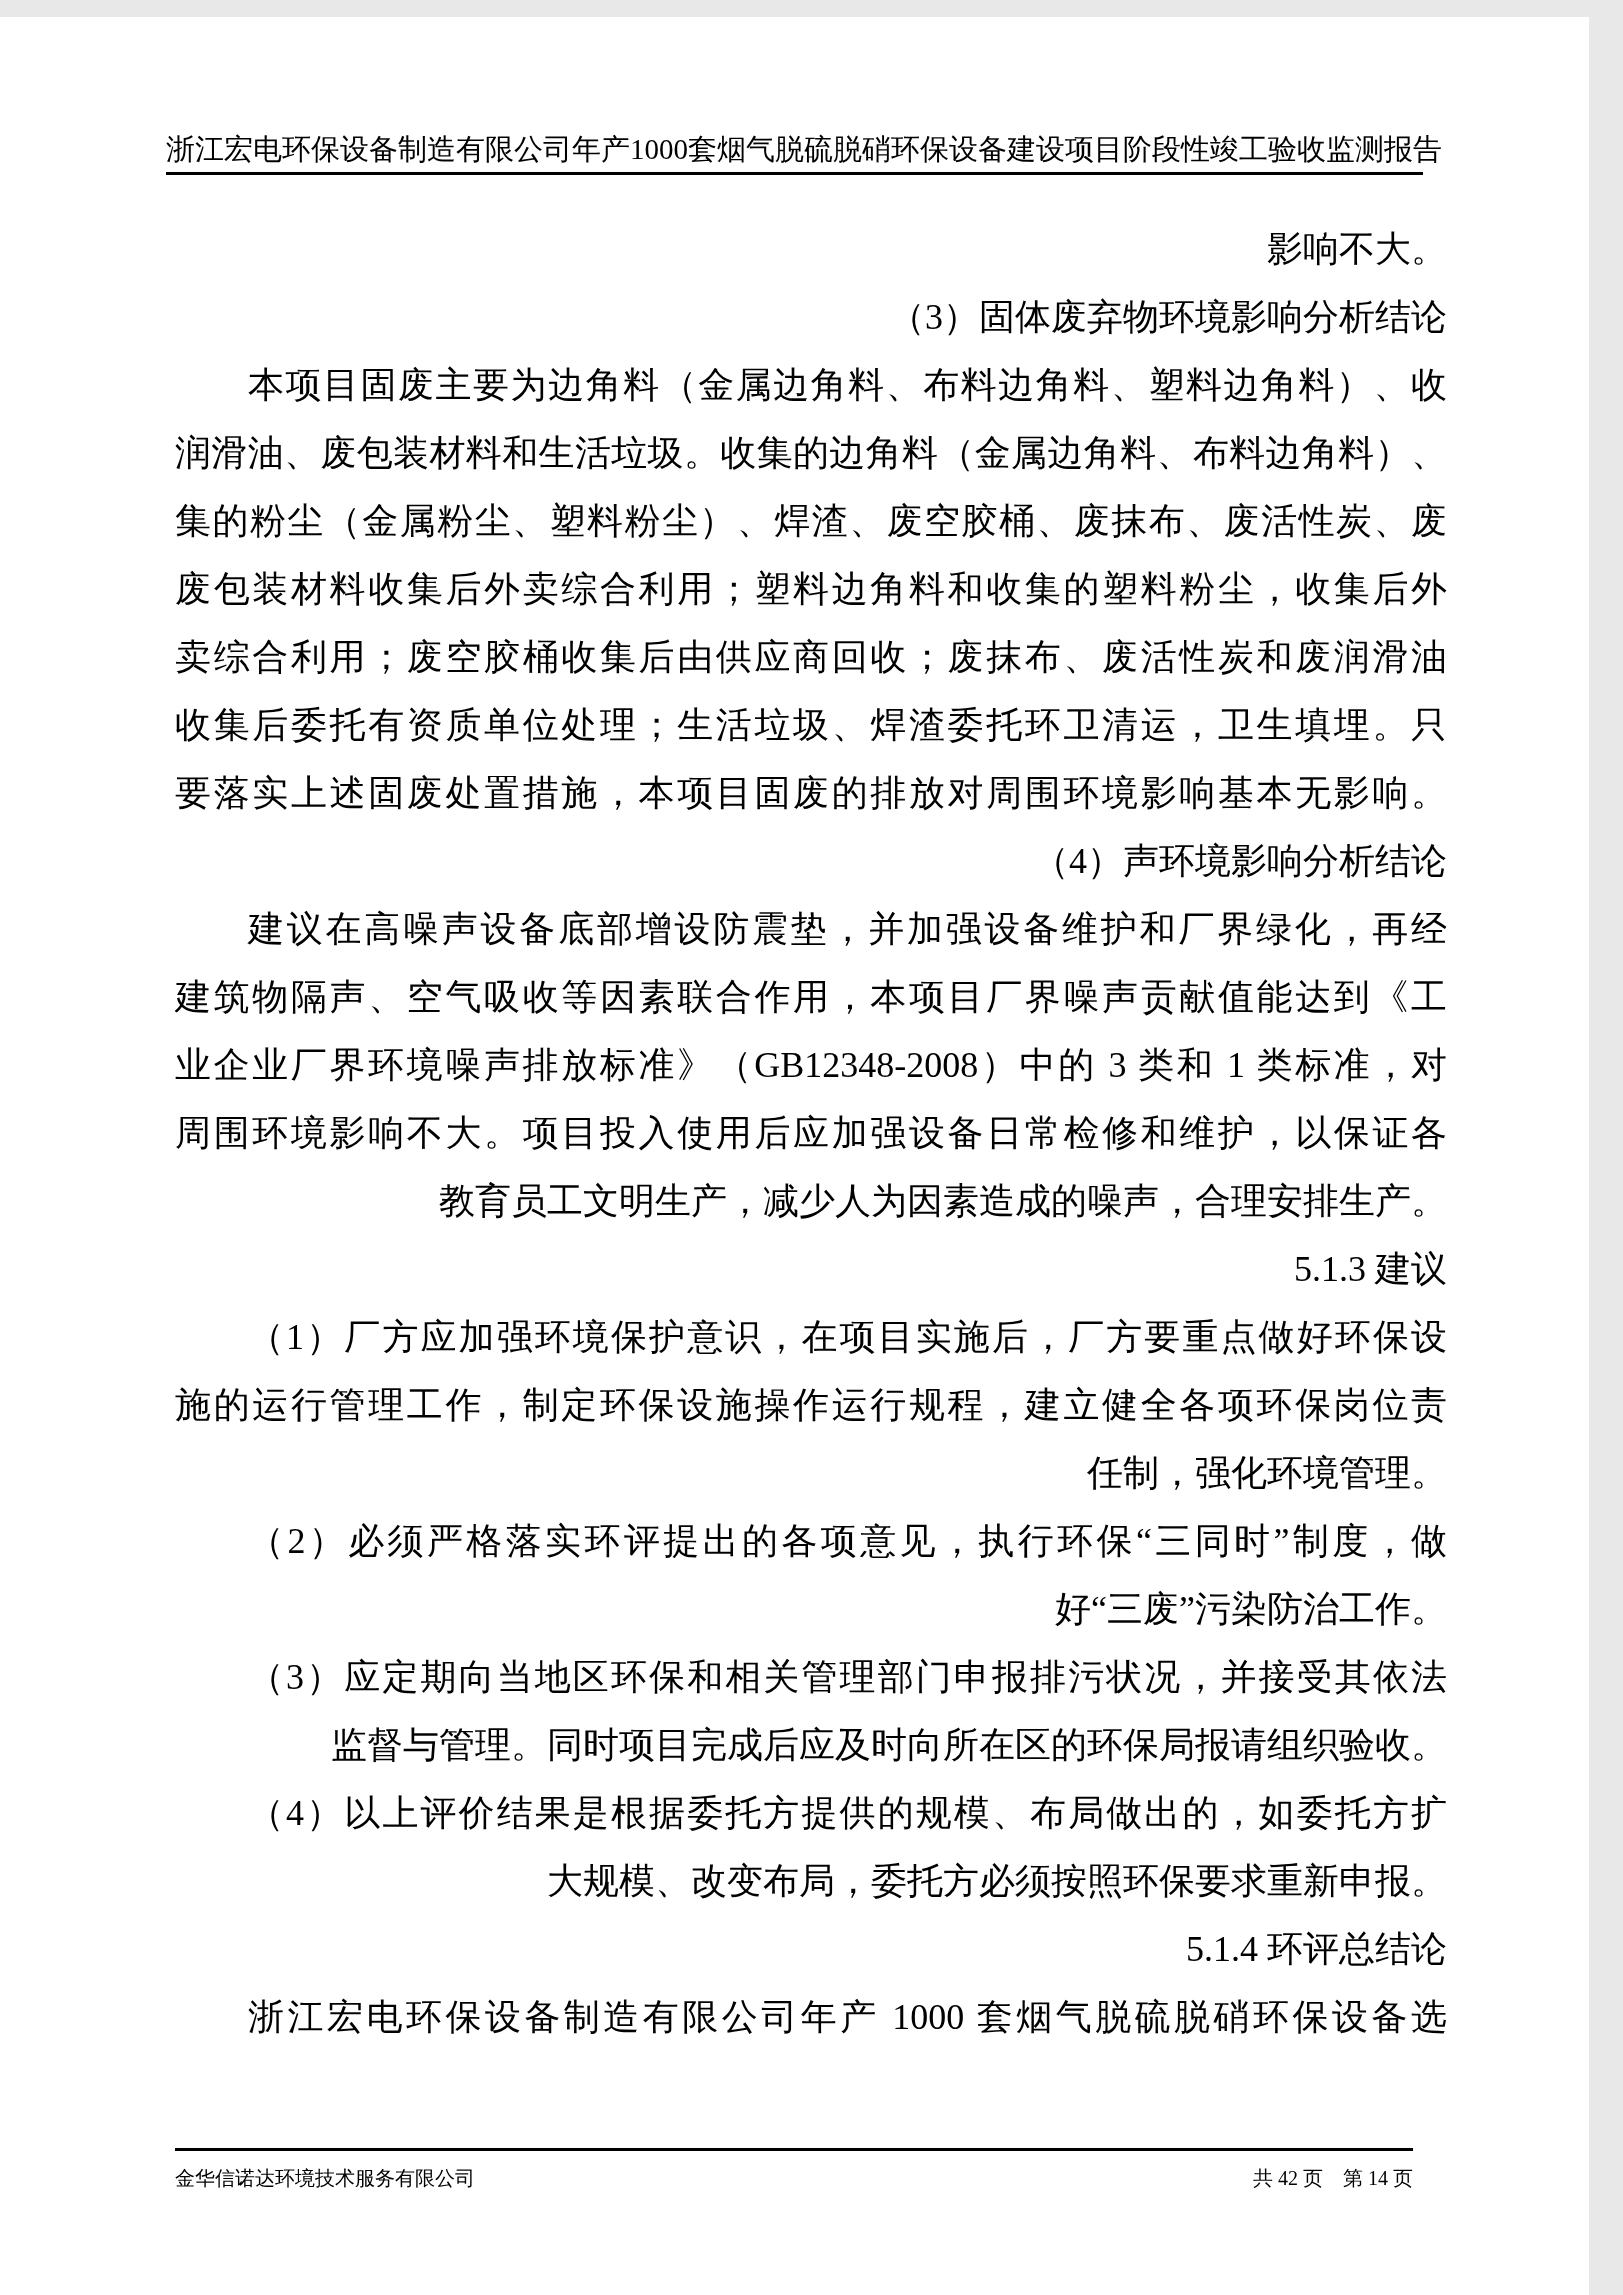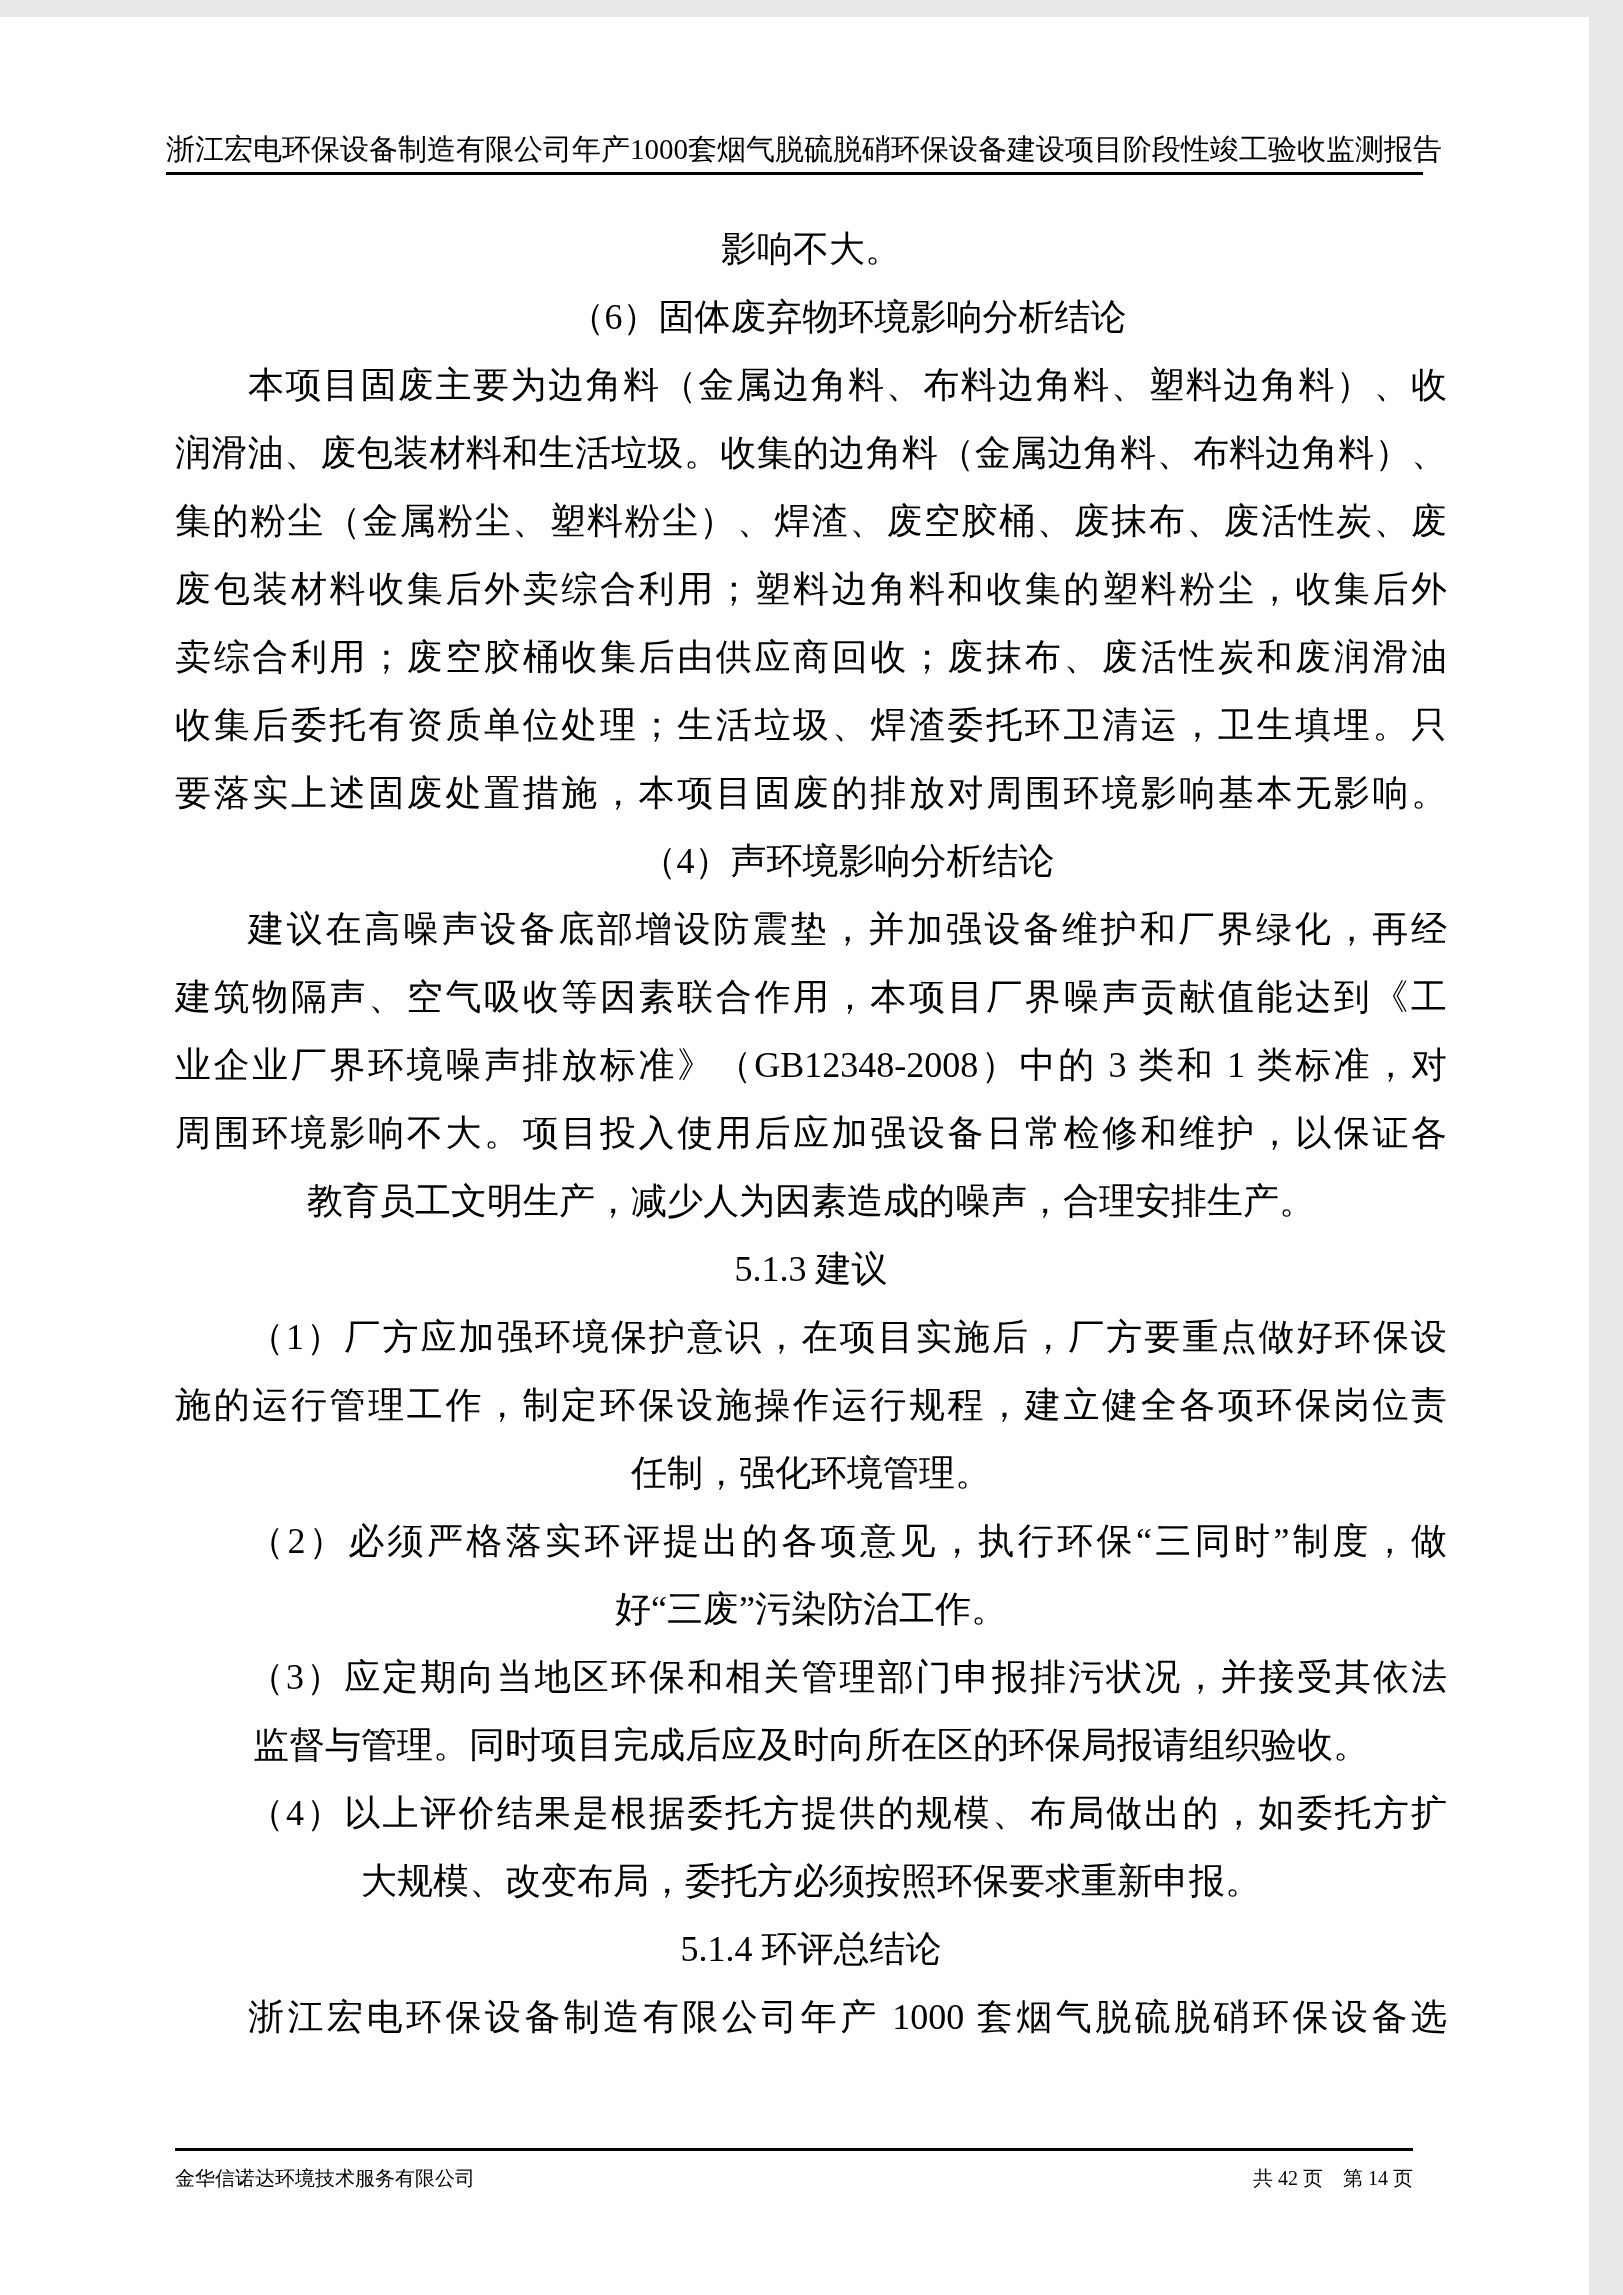--- a/index.html
+++ b/index.html
@@ -32,21 +32,21 @@
     position:absolute;
     left:175px;
     width:1272px;
     top:198px;
     font-size:36px;
     line-height:68px;
   }
   .line{
     height:68px;
     overflow:hidden;
-    text-align:center;
+    text-align:right;
     word-break:keep-all;
   }
   .line.indent{ text-indent:73px; }
   .line.fill{
     text-align:justify;
     text-align-last:justify;
   }
   
   .footer-rule{
     position:absolute;
@@ -72,21 +72,21 @@
 <body>
 
 <div class="page">
 
   <div class="header">
     <span>浙江宏电环保设备制造有限公司年产1000套烟气脱硫脱硝环保设备建设项目阶段性竣工验收监测报告</span>
   </div>
 
   <div class="body" id="body-lines">
       <div class="line">影响不大。</div>
-      <div class="line indent">（6）固体废弃物环境影响分析结论</div>
+      <div class="line indent">（3）固体废弃物环境影响分析结论</div>
       <div class="line indent fill">本项目固废主要为边角料（金属边角料、布料边角料、塑料边角料）、收</div>
       <div class="line fill">润滑油、废包装材料和生活垃圾。收集的边角料（金属边角料、布料边角料）、</div>
       <div class="line fill">集的粉尘（金属粉尘、塑料粉尘）、焊渣、废空胶桶、废抹布、废活性炭、废</div>
       <div class="line fill">废包装材料收集后外卖综合利用；塑料边角料和收集的塑料粉尘，收集后外</div>
       <div class="line fill">卖综合利用；废空胶桶收集后由供应商回收；废抹布、废活性炭和废润滑油</div>
       <div class="line fill">收集后委托有资质单位处理；生活垃圾、焊渣委托环卫清运，卫生填埋。只</div>
       <div class="line fill">要落实上述固废处置措施，本项目固废的排放对周围环境影响基本无影响。</div>
       <div class="line indent">（4）声环境影响分析结论</div>
       <div class="line indent fill">建议在高噪声设备底部增设防震垫，并加强设备维护和厂界绿化，再经</div>
       <div class="line fill">建筑物隔声、空气吸收等因素联合作用，本项目厂界噪声贡献值能达到《工</div>

